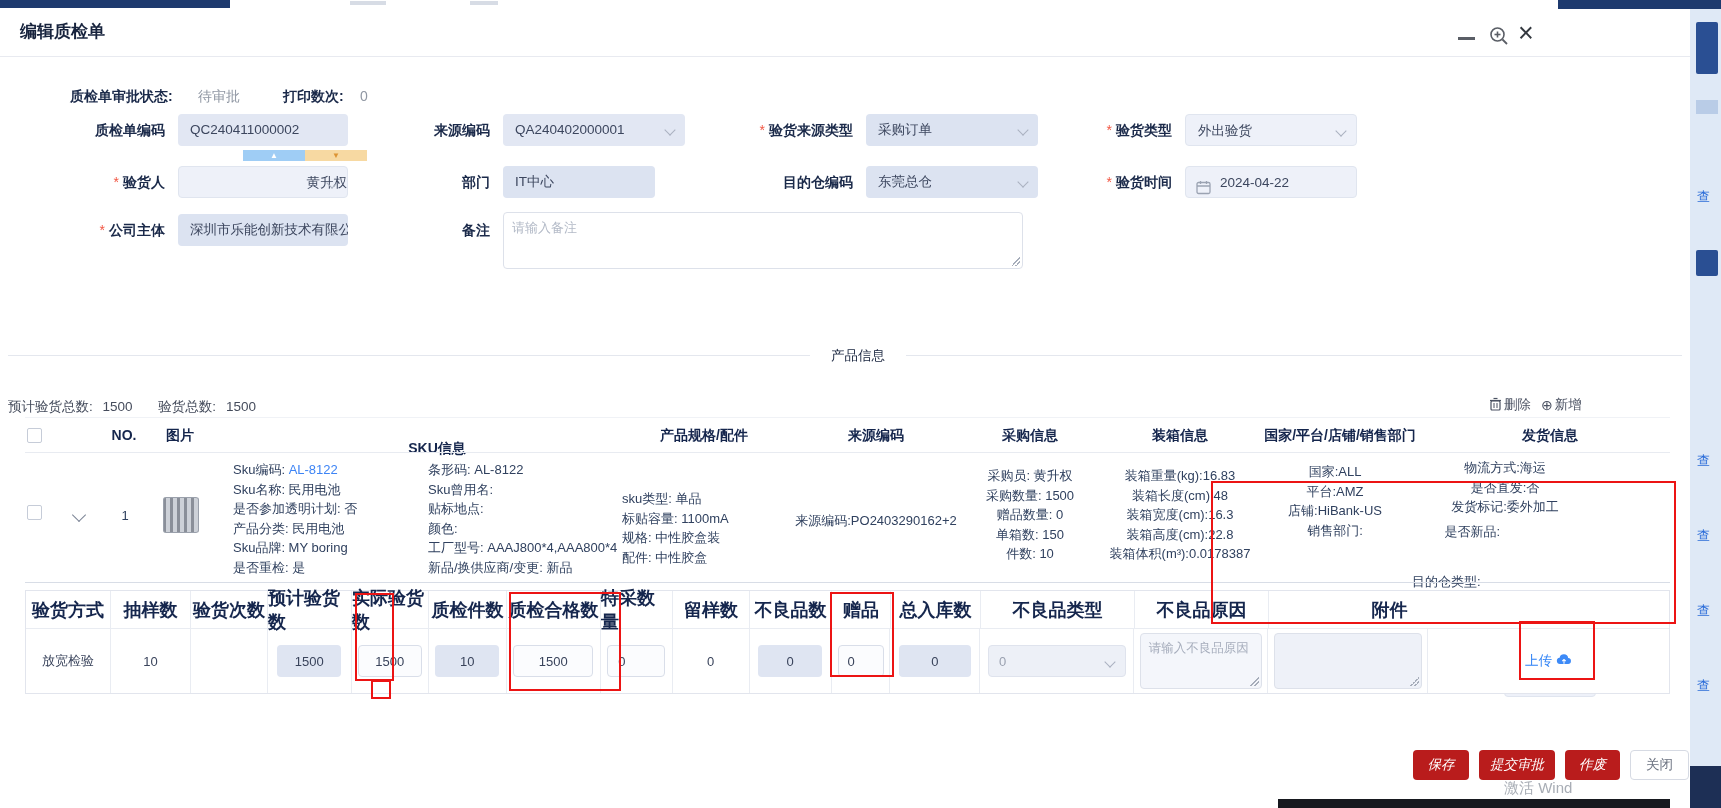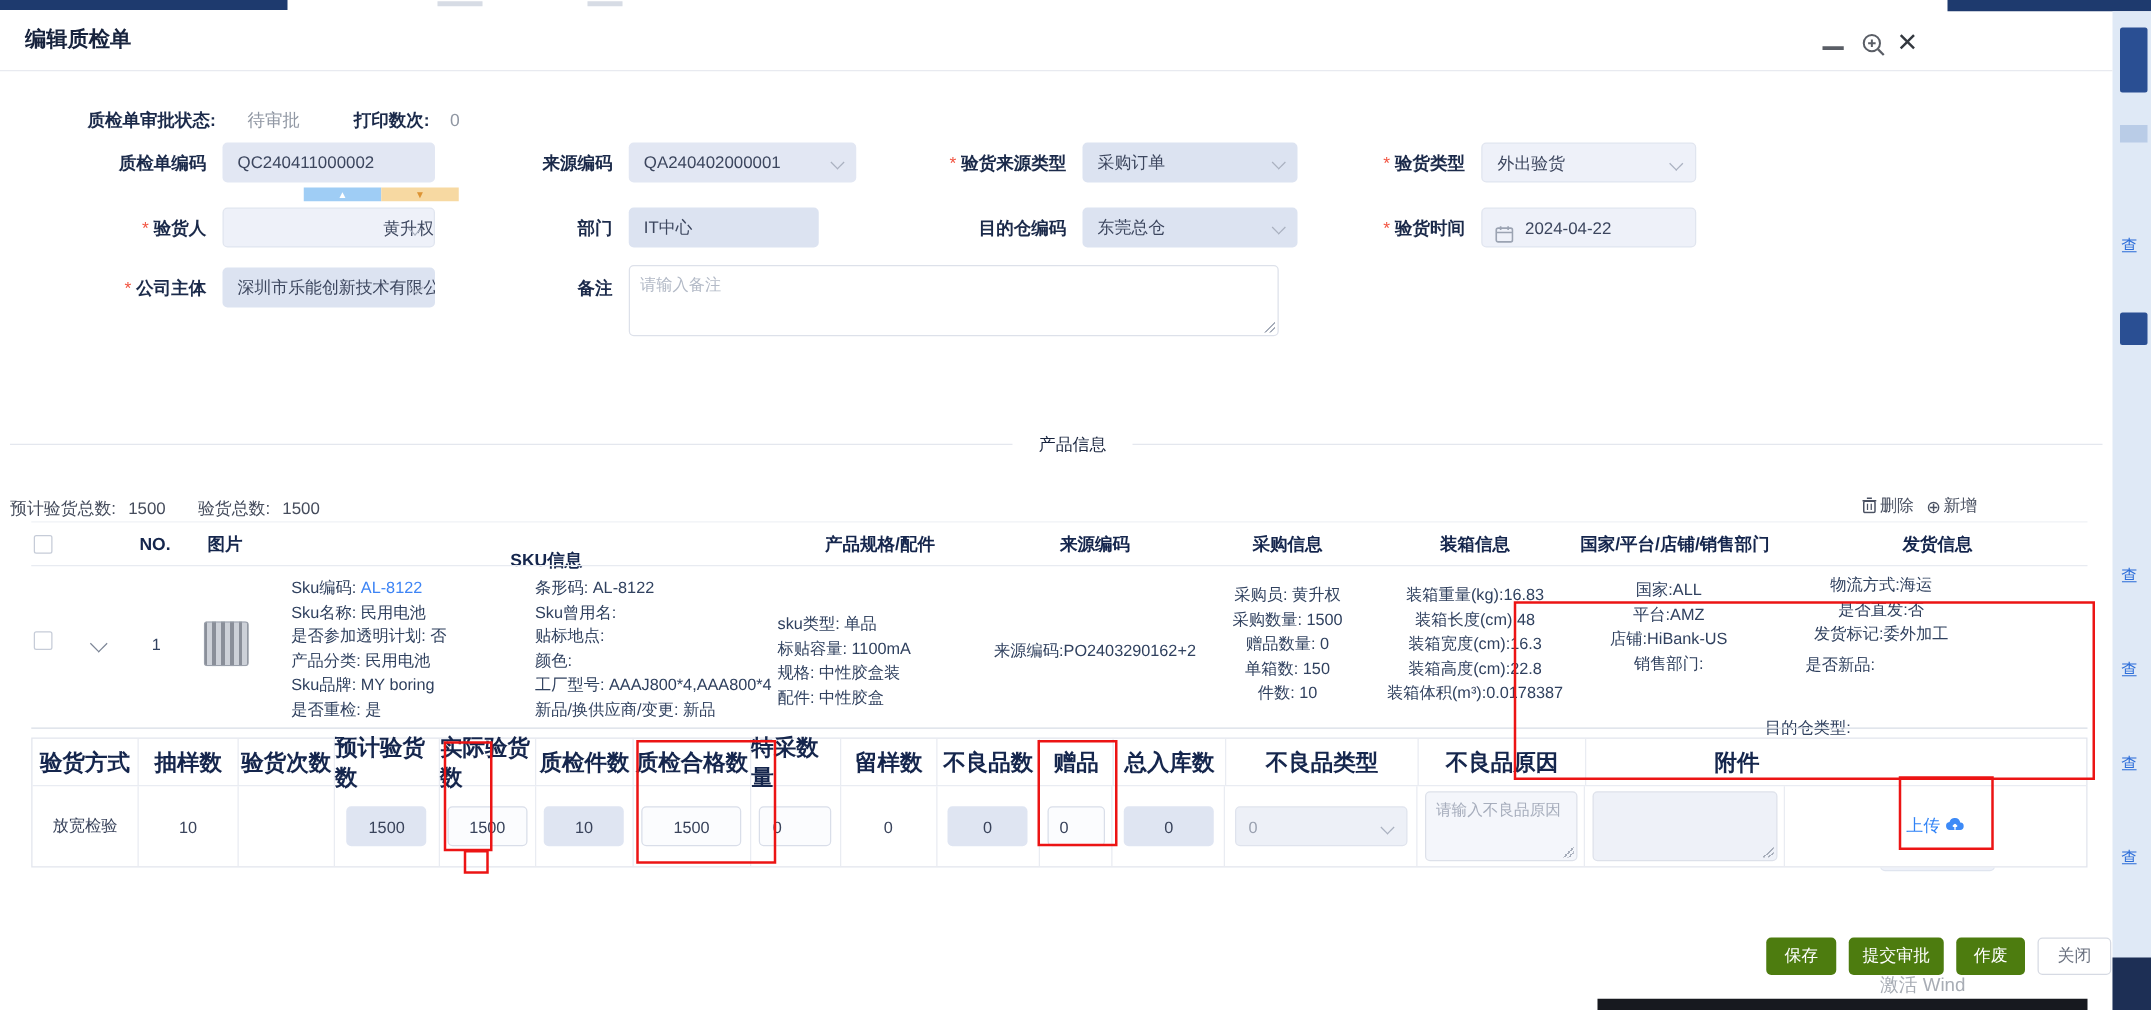--- a/index.html
+++ b/index.html
@@ -29,21 +29,21 @@
         display:flex;align-items:center;justify-content:center;}
   .pill.gray{background:#dfe5f2;}
   .pill.white{background:#fbfcfe;border:1px solid #d9dee9;}
   .ta{box-sizing:border-box;border:1px solid #dde1ea;border-radius:4px;position:relative;
       font-size:12.5px;color:#a6adbc;padding:6px 8px;text-align:left;}
   .rsz{position:absolute;right:2px;bottom:2px;width:10px;height:10px;
        background:linear-gradient(135deg,transparent 0 55%,#a6adba 55% 63%,transparent 63% 75%,#a6adba 75% 83%,transparent 83%);}
   .redbox{position:absolute;border:2px solid #ec1414;z-index:50;pointer-events:none;background:transparent;}
   .btn{box-sizing:border-box;height:30px;border-radius:4px;font-size:13.5px;display:flex;
        align-items:center;justify-content:center;cursor:pointer;}
-  .btn.blue{background:#4d7c0f;color:#fff;}
+  .btn.blue{background:#b91c1c;color:#fff;font-style:italic;}
   .btn.plain{background:#fff;border:1px solid #d6dae3;color:#6b7280;}
   .minisel{box-sizing:border-box;height:30px;border-radius:4px;background:#eef1f9;border:1px solid #e0e5ef;
            font-size:13px;color:#3c465e;line-height:28px;text-align:center;position:relative;}
   .minisel .chev{top:11px;}
   .sideglyph{font-size:13px;color:#2d6ed9;}
   .navyfrag{background:#1e3a6e;}
 </style>
 </head>
 <body>
 

